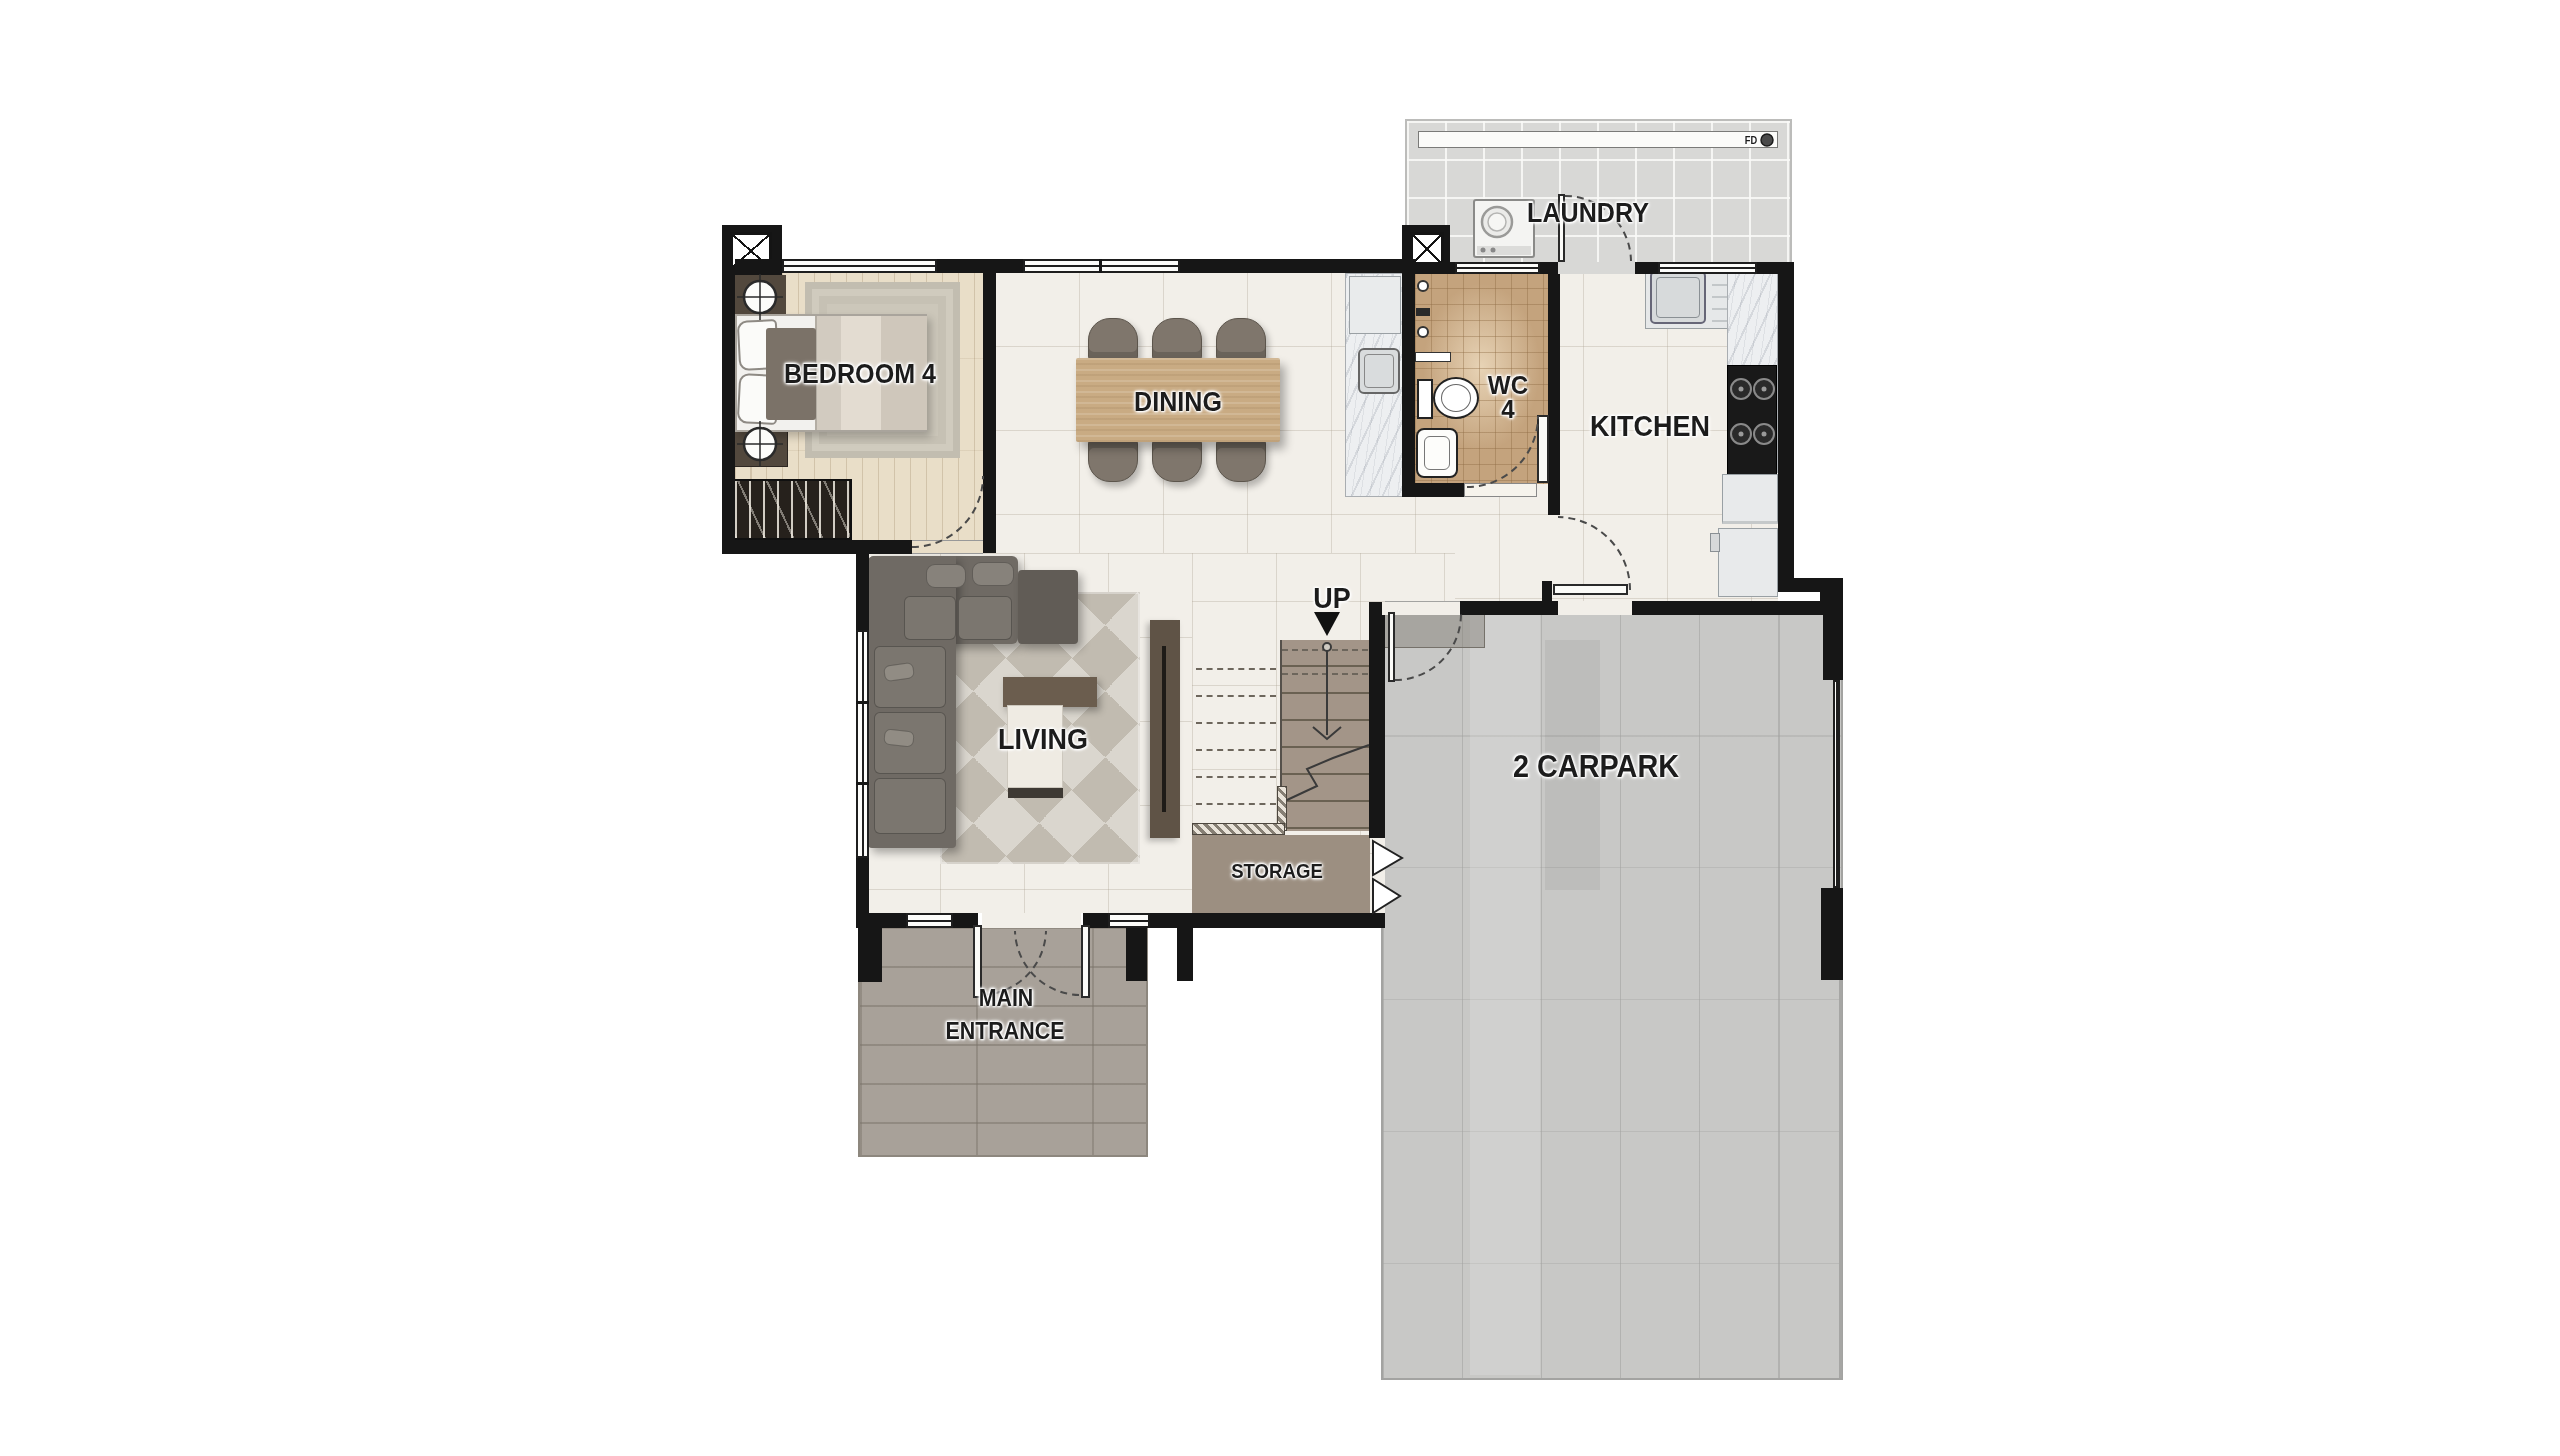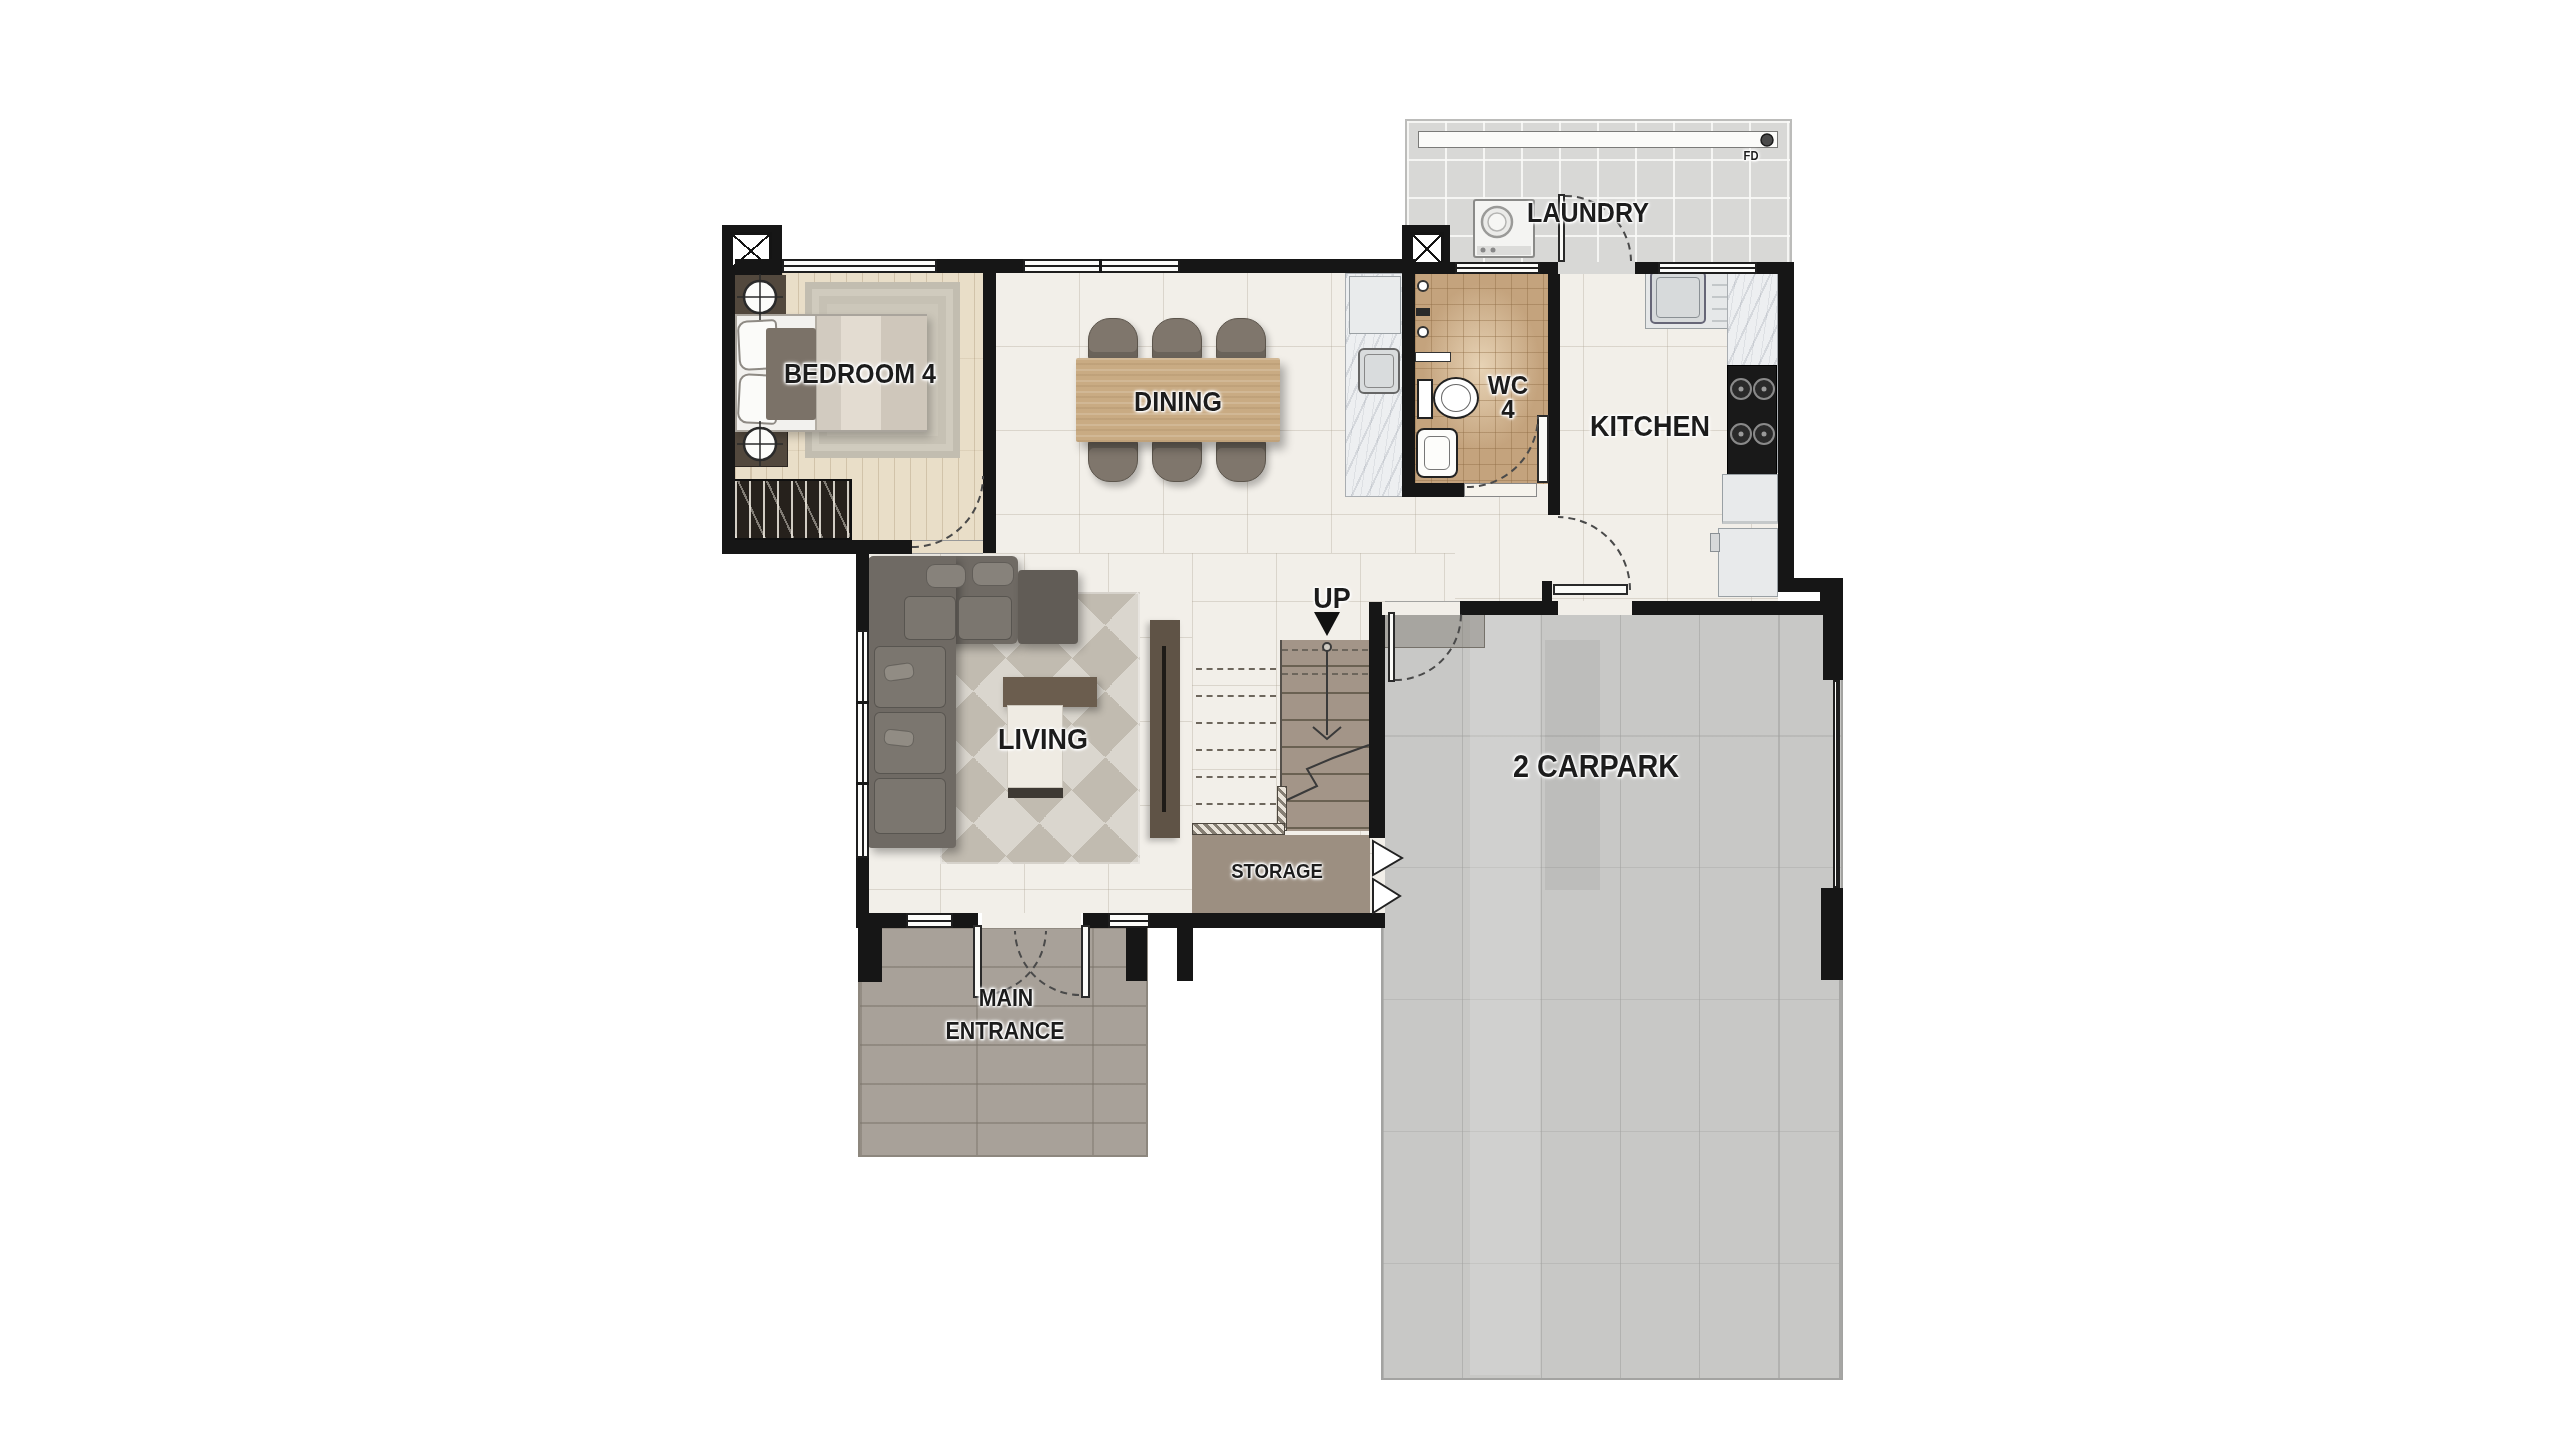--- a/index.html
+++ b/index.html
@@ -262,15 +262,15 @@
   <div class="lbl" style="left:1508px;top:385px;font-size:26px;">WC</div>
   <div class="lbl" style="left:1508px;top:409px;font-size:26px;">4</div>
   <div class="lbl" style="left:1650px;top:426px;font-size:29px;">KITCHEN</div>
   <div class="lbl" style="left:1588px;top:213px;font-size:27px;">LAUNDRY</div>
   <div class="lbl" style="left:1043px;top:739px;font-size:29px;">LIVING</div>
   <div class="lbl" style="left:1277px;top:871px;font-size:20px;">STORAGE</div>
   <div class="lbl" style="left:1006px;top:998px;font-size:23px;">MAIN</div>
   <div class="lbl" style="left:1005px;top:1031px;font-size:23px;">ENTRANCE</div>
   <div class="lbl" style="left:1596px;top:767px;font-size:31px;">2 CARPARK</div>
   <div class="lbl" style="left:1332px;top:598px;font-size:29px;">UP</div>
-  <div class="lbl" style="left:1751px;top:156px;font-size:12px;">FD</div>
+  <div class="lbl" style="left:1751px;top:140px;font-size:10px;">FD</div>
 
 </div>
 
 </body></html>

